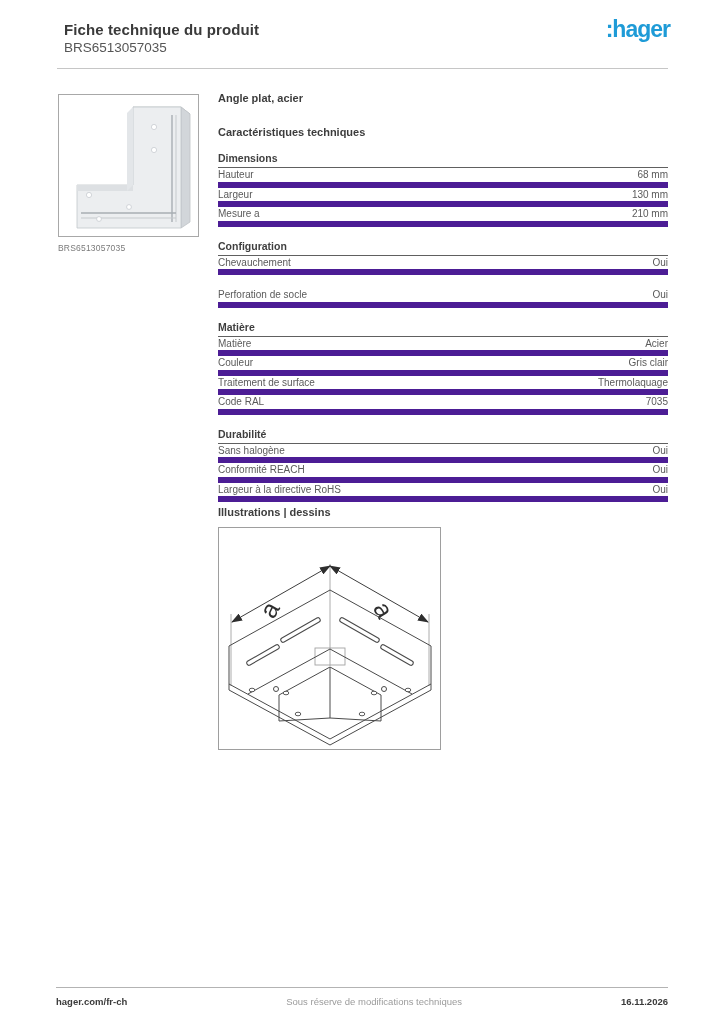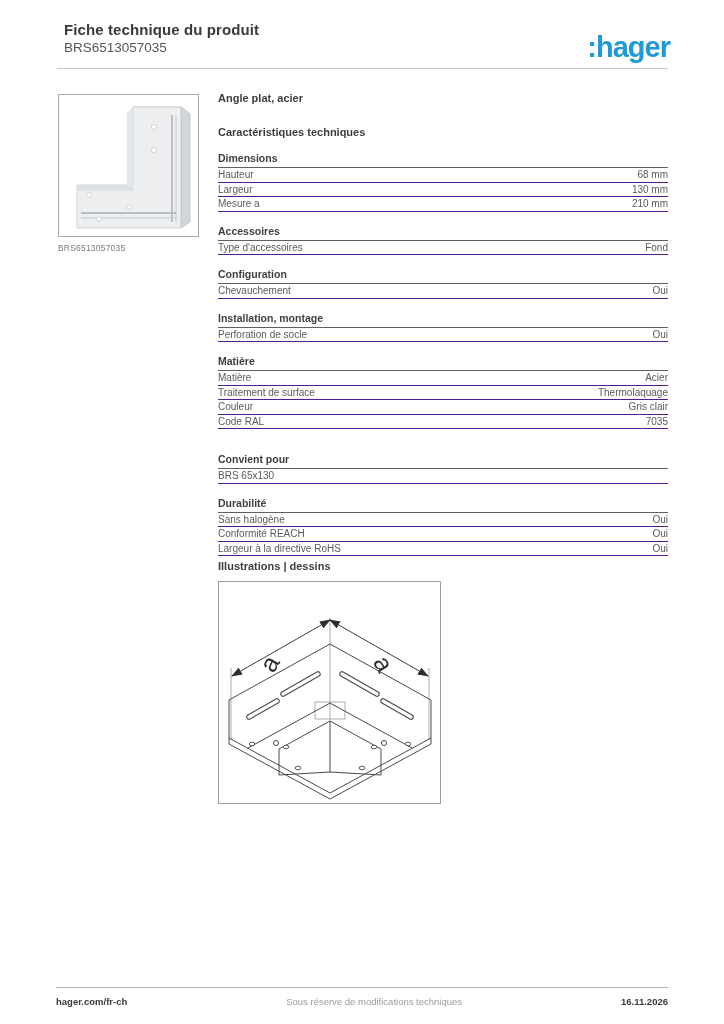--- a/index.html
+++ b/index.html
@@ -4,35 +4,35 @@
 <style>
   html,body{margin:0;padding:0;background:#ffffff;}
   *{box-sizing:border-box;}
   body{font-family:"Liberation Sans", sans-serif;}
   .page{position:relative;width:724px;height:1024px;background:#fff;overflow:hidden;}
 
   
   .header-block{position:absolute;left:64px;top:20px;}
   .doc-title{font-size:15px;font-weight:bold;color:#3a3a3a;line-height:19px;letter-spacing:.1px;}
   .doc-code{font-size:13.5px;color:#565656;line-height:18px;}
-  .logo{position:absolute;right:54px;top:32px;font-size:29px;font-weight:bold;letter-spacing:-1px;line-height:30px;}
+  .logo{position:absolute;right:54px;top:14px;font-size:23px;font-weight:bold;letter-spacing:-1px;line-height:30px;}
   .top-rule{position:absolute;left:57px;top:68px;width:611px;height:0;border-top:1px solid #c6c6c6;}
 
   
   .product-photo-box{position:absolute;left:58px;top:94px;width:141px;height:143px;border:1px solid #a8a8a8;background:#fff;}
   .photo-caption{position:absolute;left:58px;top:243px;font-size:8.5px;color:#7a7a7a;letter-spacing:.2px;}
 
   
   .right-col{position:absolute;left:218px;top:92px;width:450px;}
   .product-name{font-size:11px;font-weight:bold;color:#3d3d3d;line-height:13px;}
   .spec-heading{font-size:11px;font-weight:bold;color:#3d3d3d;line-height:13px;margin-top:21px;}
   .section{margin-top:13px;}
   .section.gap-before{margin-top:24px;}
   .section-title{font-size:10.5px;font-weight:bold;color:#3f3f3f;line-height:12px;padding-bottom:3px;border-bottom:1px solid #606060;}
-  .spec-row{display:flex;justify-content:space-between;align-items:baseline;font-size:10px;color:#5a5a5a;line-height:11px;padding:1px 0 1.5px;border-bottom:1px solid #4c1d95;}
+  .spec-row{display:flex;justify-content:space-between;align-items:baseline;font-size:10px;color:#5a5a5a;line-height:11px;padding:1px 0 1.5px;border-bottom:6px solid #4c1d95;}
   .spec-row .lbl{text-align:left;}
   .spec-row .val{text-align:right;white-space:nowrap;}
   .ill-heading{font-size:11px;font-weight:bold;color:#3d3d3d;line-height:13px;margin-top:4px;}
   .drawing-box{margin-top:8px;width:223px;height:223px;border:1px solid #9e9e9e;background:#fff;}
 
   
   .footer-rule{position:absolute;left:56px;top:987px;width:612px;height:0;border-top:1px solid #b3b3b3;}
   .footer{position:absolute;left:56px;top:996px;width:612px;display:flex;justify-content:space-between;align-items:baseline;}
   .footer .site{font-size:9.5px;font-weight:bold;color:#3a3a3a;}
   .footer .disclaimer{font-size:9.5px;color:#9b9b9b;}
@@ -87,64 +87,49 @@
           <div class="spec-row">
             <span class="lbl">Largeur</span>
             <span class="val">130 mm</span>
           </div>
           <div class="spec-row">
             <span class="lbl">Mesure a</span>
             <span class="val">210 mm</span>
           </div>
         </div>
         <div class="section">
-          <div class="section-title">Accessoires</div>
-          <div class="spec-row">
-            <span class="lbl">Type d'accessoires</span>
-            <span class="val">Fond</span>
-          </div>
-        </div>
-        <div class="section">
           <div class="section-title">Configuration</div>
           <div class="spec-row">
             <span class="lbl">Chevauchement</span>
             <span class="val">Oui</span>
           </div>
         </div>
         <div class="section">
-          <div class="section-title">Installation, montage</div>
           <div class="spec-row">
             <span class="lbl">Perforation de socle</span>
             <span class="val">Oui</span>
           </div>
         </div>
         <div class="section">
           <div class="section-title">Matière</div>
           <div class="spec-row">
             <span class="lbl">Matière</span>
             <span class="val">Acier</span>
           </div>
           <div class="spec-row">
+            <span class="lbl">Couleur</span>
+            <span class="val">Gris clair</span>
+          </div>
+          <div class="spec-row">
             <span class="lbl">Traitement de surface</span>
             <span class="val">Thermolaquage</span>
           </div>
           <div class="spec-row">
-            <span class="lbl">Couleur</span>
-            <span class="val">Gris clair</span>
-          </div>
-          <div class="spec-row">
             <span class="lbl">Code RAL</span>
             <span class="val">7035</span>
-          </div>
-        </div>
-        <div class="section gap-before">
-          <div class="section-title">Convient pour</div>
-          <div class="spec-row">
-            <span class="lbl">BRS 65x130</span>
-            <span class="val"></span>
           </div>
         </div>
         <div class="section">
           <div class="section-title">Durabilité</div>
           <div class="spec-row">
             <span class="lbl">Sans halogène</span>
             <span class="val">Oui</span>
           </div>
           <div class="spec-row">
             <span class="lbl">Conformité REACH</span>

